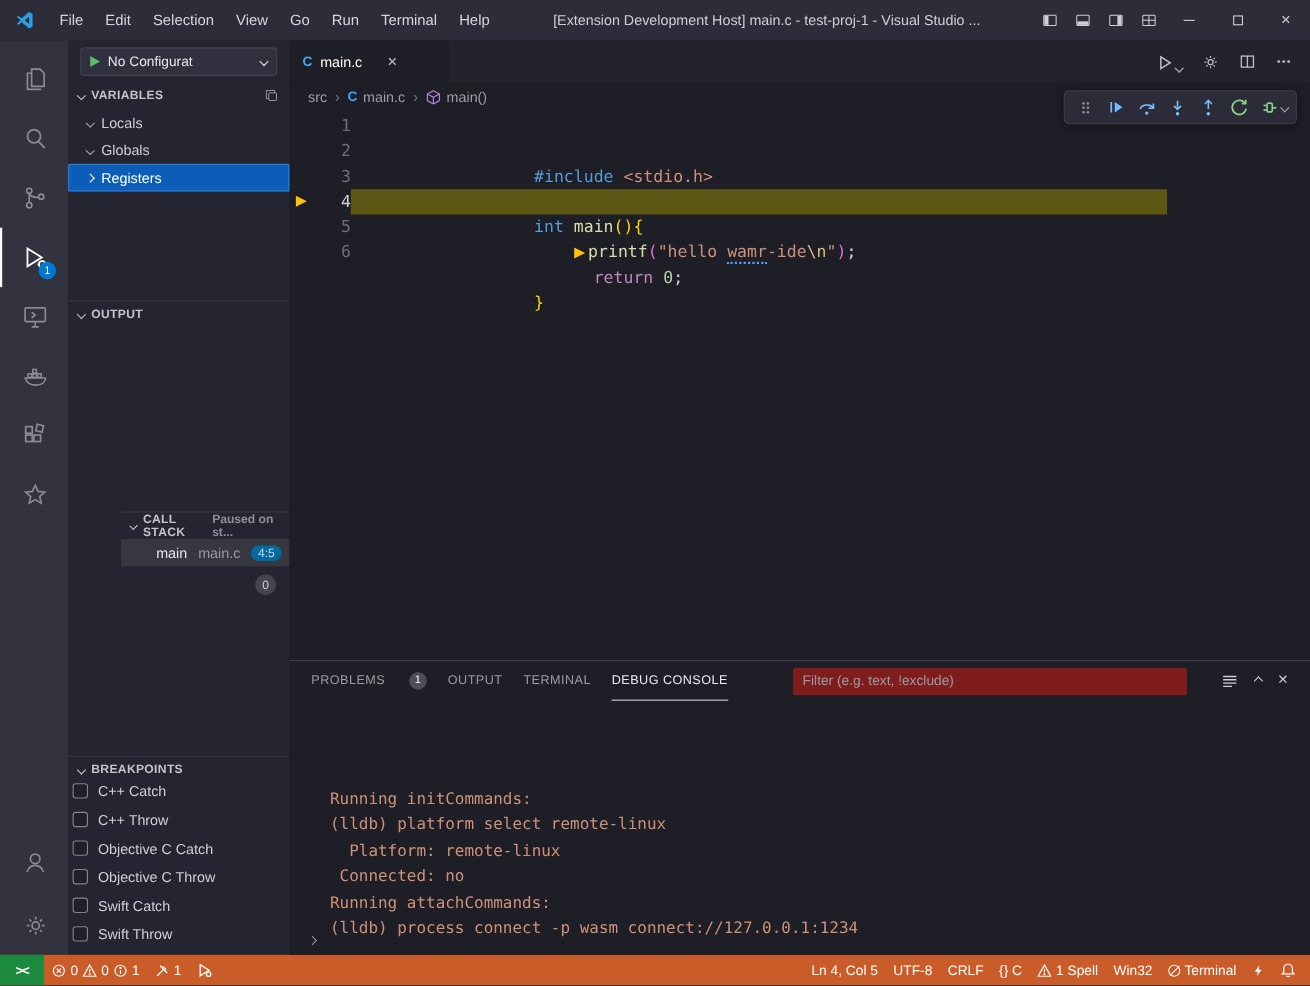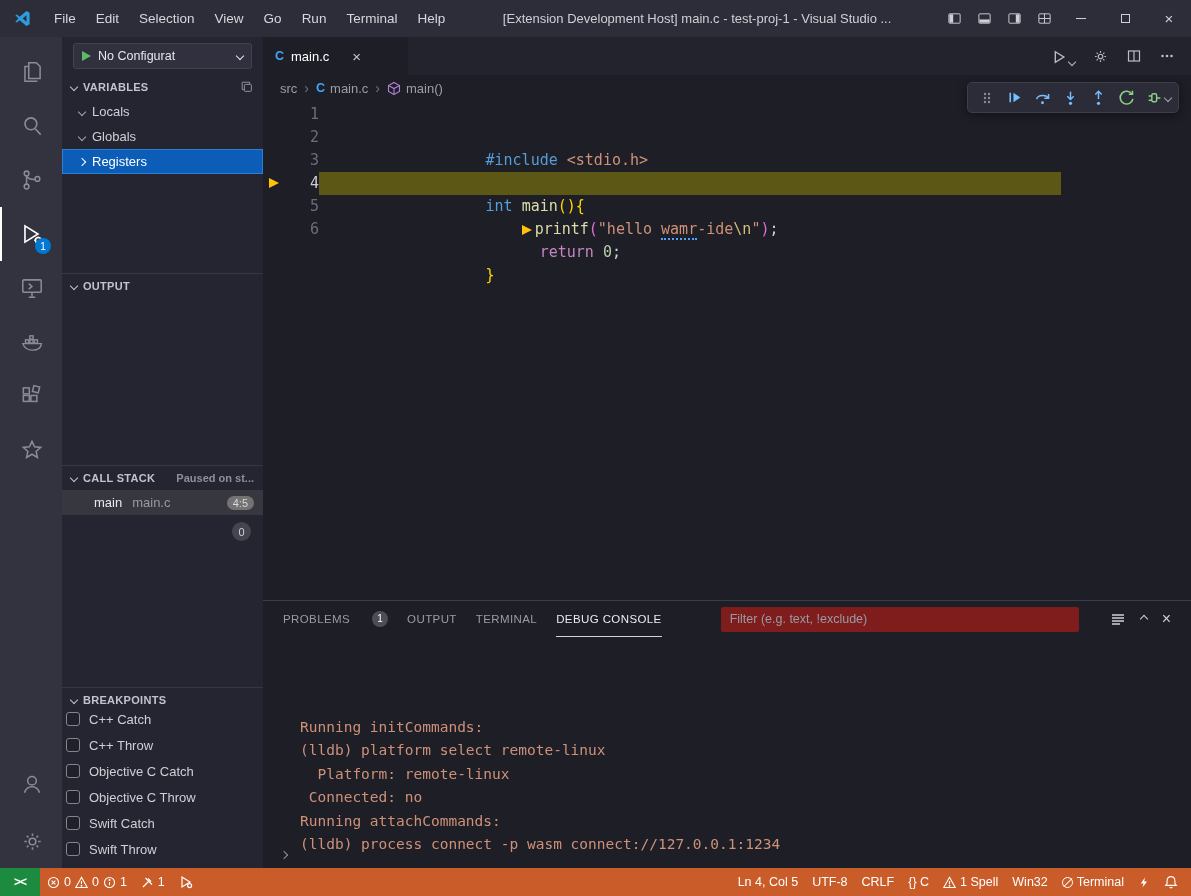--- a/index.html
+++ b/index.html
@@ -41,32 +41,32 @@
   .config-select{width:100%;height:26px;background:#30303e;border:1px solid #42424f;border-radius:3px;display:flex;align-items:center;gap:7px;padding:0 8px;color:#e6e6ec;font-size:12.5px;}
   .play-tri{width:0;height:0;border-left:9px solid #5dbb63;border-top:5.5px solid transparent;border-bottom:5.5px solid transparent;}
   .chev{display:inline-block;width:6px;height:6px;border-right:1.4px solid currentColor;border-bottom:1.4px solid currentColor;transform:rotate(-45deg);}
   .chev.expanded{transform:rotate(45deg);}
   .chev-up{transform:rotate(-135deg);}
   .section{display:flex;flex-direction:column;}
   .section+.section{border-top:1px solid #37373f;}
   .section-header{height:24px;flex:none;display:flex;align-items:center;gap:6px;padding:0 9px;font-size:11px;font-weight:700;letter-spacing:.3px;color:#c3c3cc;}
   .sec-var{height:198px;}
   .sec-watch{height:193px;}
-  .sec-cs{height:222px;}
+  .sec-cs{height:222px;margin-left:48px;}
   .sec-bp{flex:1;}
   .hdr-spacer{margin-left:auto;display:flex;align-items:center;gap:8px;color:#9d9da8;}
   .paused-txt{font-size:11px;font-weight:600;color:#8f8f9a;letter-spacing:0;}
   .tree-row{height:25px;flex:none;display:flex;align-items:center;gap:7px;padding-left:17px;color:#cfcfd6;}
   .tree-row .chev{color:#a5a5b0;}
   .tree-row.selected{background:var(--selection-blue,#0c5db8);color:#fff;outline:1px solid #2e7fd4;outline-offset:-1px;}
   .tree-row.selected .chev{color:#fff;}
   .cs-row{height:25px;flex:none;display:flex;align-items:center;gap:10px;background:#37373f;padding:0 9px 0 32px;}
   .cs-fn{color:#e8e8ee;}
   .cs-file{color:#9a9aa5;}
-  .cs-pos{margin-left:auto;background:#737373;color:#d8d8df;border-radius:8px;padding:1px 6px;font-size:11px;}
+  .cs-pos{margin-left:auto;background:#0369a1;color:#d8d8df;border-radius:8px;padding:1px 6px;font-size:11px;}
   .cs-zero{width:19px;height:19px;border-radius:50%;background:#45454f;color:#cfcfd6;font-size:11px;display:flex;align-items:center;justify-content:center;margin:7px 12px 0 auto;}
   .bp-row{height:26px;flex:none;display:flex;gap:9px;padding-left:4px;color:#cfcfd6;}
   .checkbox{width:14px;height:14px;flex:none;border:1px solid #84848f;border-radius:3px;background:#20202a;}
 
   
   .editorcol{flex:1;display:flex;flex-direction:column;min-width:0;position:relative;}
   .tabbar{height:38px;flex:none;background:#23232d;display:flex;align-items:stretch;}
   .tab{display:flex;align-items:center;gap:7px;padding:0 12px;background:var(--editor-bg,#1e1e27);color:#fff;font-size:13px;min-width:145px;}
   .c-icon{color:var(--c-icon,#42a5f5);font-weight:700;font-size:12.5px;font-family:"Liberation Sans",sans-serif;}
   .tab-close{margin-left:16px;color:#c6c6cf;font-size:15px;}

